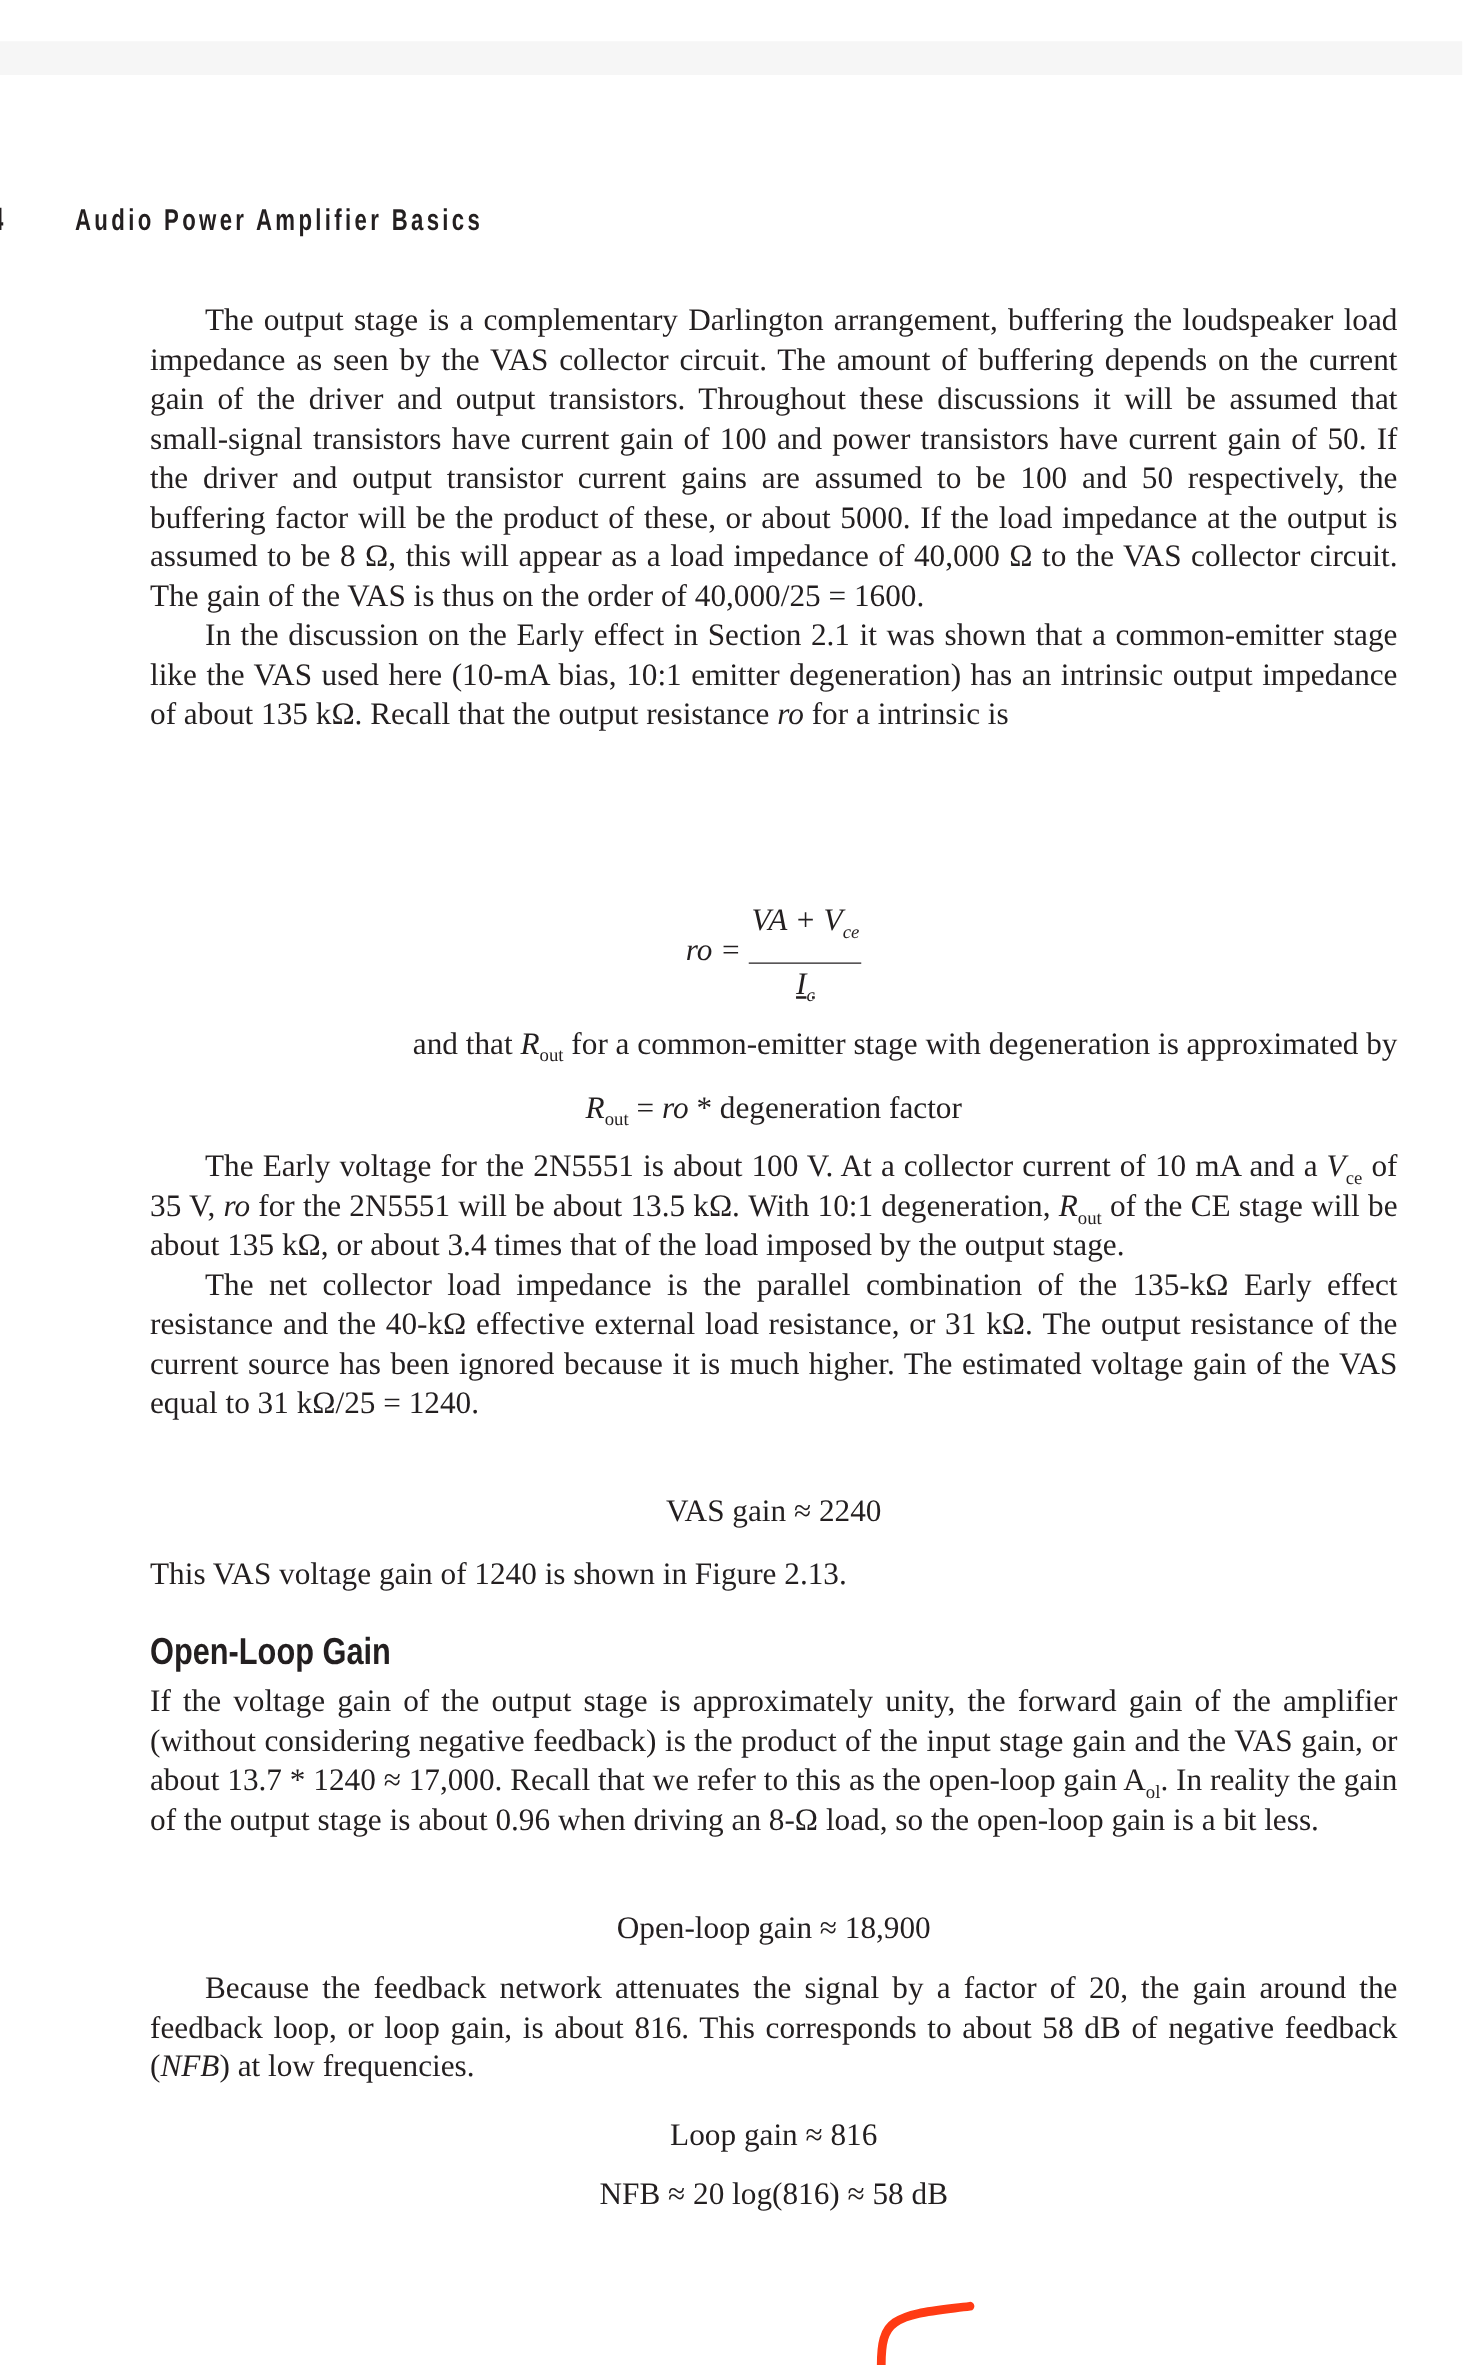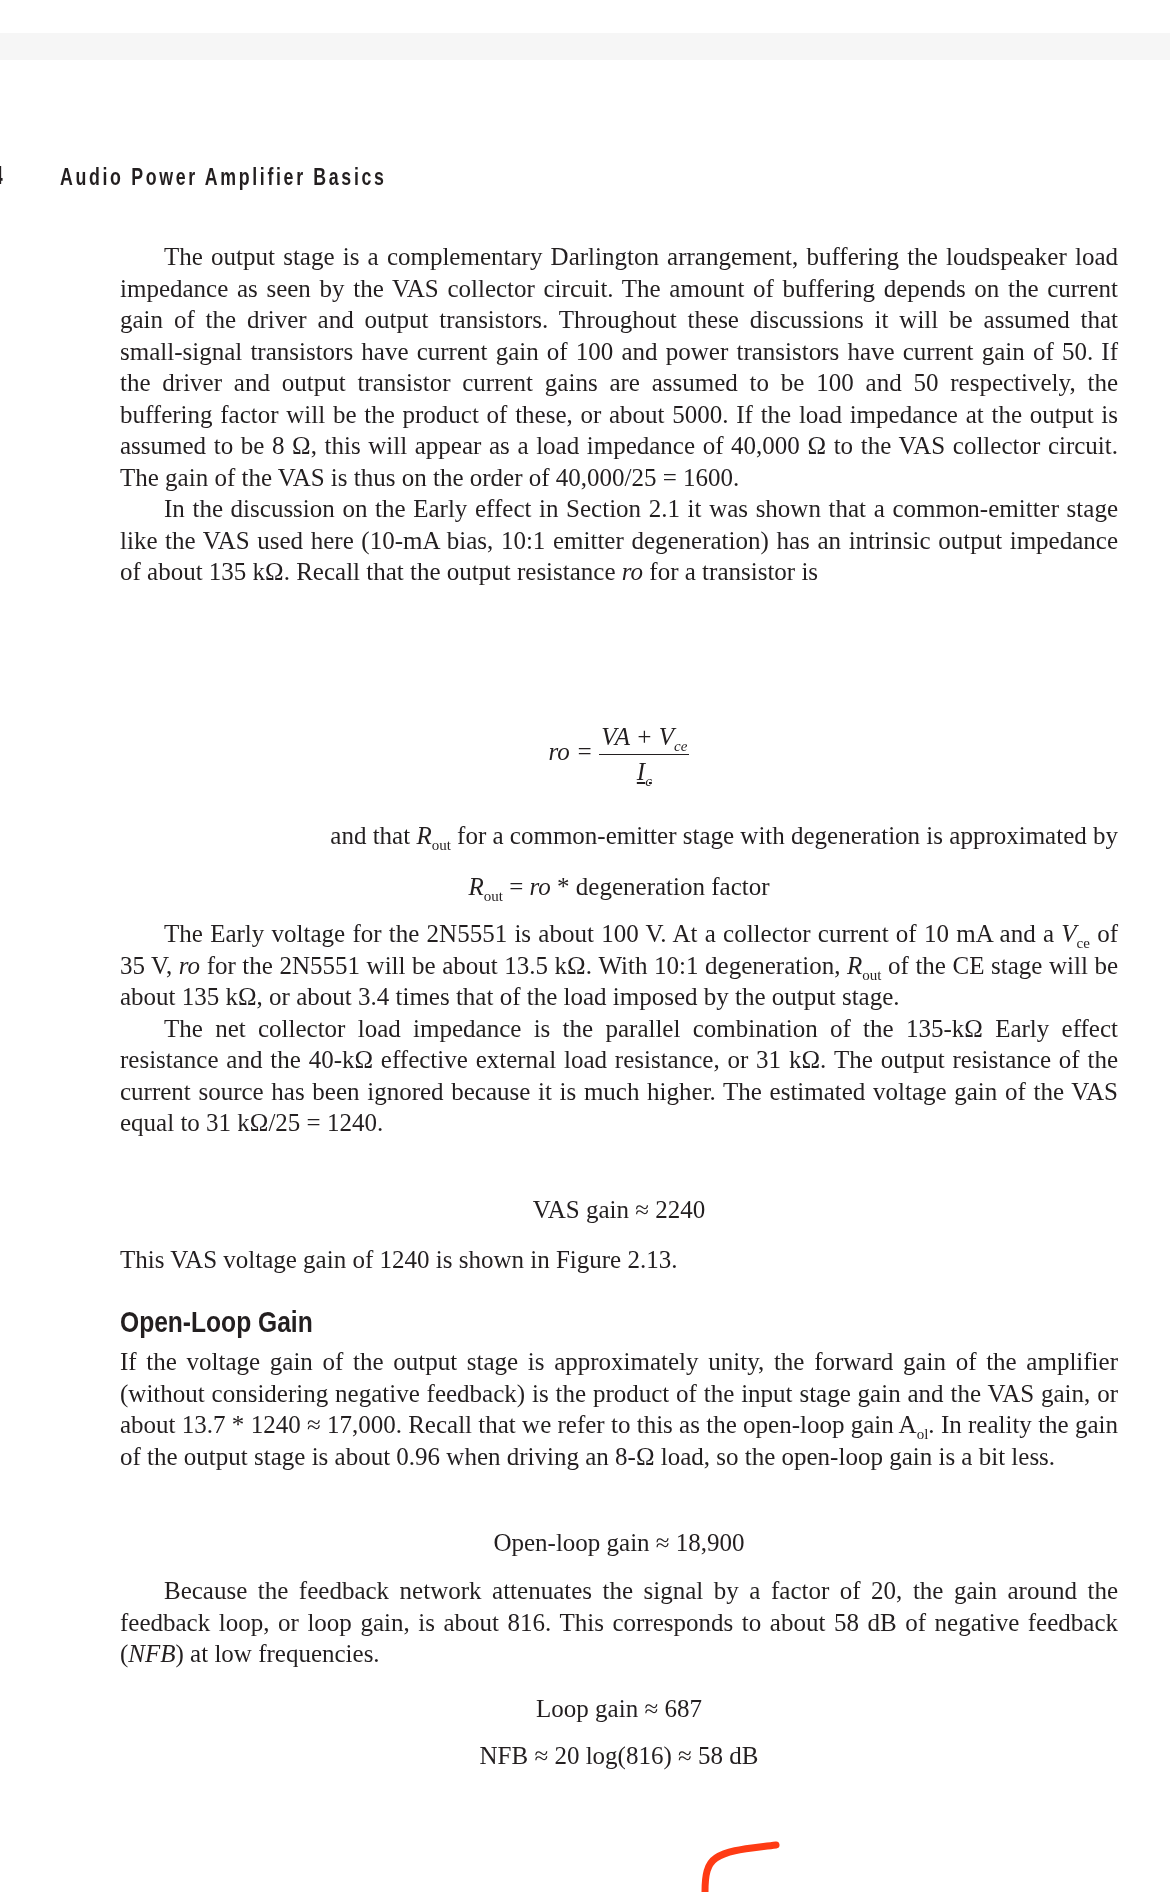--- a/index.html
+++ b/index.html
@@ -33,21 +33,21 @@
     font-size: 25px; line-height: 31.5px;
     text-align: justify;
   }
   .body-text p { margin: 0; }
   .indent { text-indent: 44px; }
   .eq {
     position: absolute; left: 120px; width: 998px; text-align: center;
     font-size: 25px; line-height: 30px; white-space: nowrap;
   }
   .frac { display: inline-block; vertical-align: middle; text-align: center; }
-  .frac .num { display: block; border-bottom: 1.5px solid #231f20; padding: 0 2px 2px; font-style: italic; }
+  .frac .num { display: block; border-bottom: 1.5px solid #231f20; padding: 0 2px 18px; font-style: italic; }
   .frac .den { display: block; font-style: italic; padding-top: 2px; text-decoration: underline; }
   sub { font-size: 15px; vertical-align: -6px; line-height: 0; }
   .it { font-style: italic; }
   .section-head {
     position: absolute; left: 120px; top: 1305px;
     font-family: "Liberation Sans", sans-serif; font-weight: bold;
     font-size: 30px; transform: scaleX(0.82); transform-origin: left top;
     white-space: nowrap;
   }
   .annot { position: absolute; left: 0; top: 0; }
@@ -55,21 +55,21 @@
 </head>
 <body>
 
 <div class="topbar"></div>
 
 <div class="page-num">4</div>
 <div class="running-head">Audio Power Amplifier Basics</div>
 
 <div class="body-text" style="top:241px;">
   <p class="indent">The output stage is a complementary Darlington arrangement, buffering the loudspeaker load impedance as seen by the VAS collector circuit. The amount of buffering depends on the current gain of the driver and output transistors. Throughout these discussions it will be assumed that small-signal transistors have current gain of 100 and power transistors have current gain of 50. If the driver and output transistor current gains are assumed to be 100 and 50 respectively, the buffering factor will be the product of these, or about 5000. If the load impedance at the output is assumed to be 8 Ω, this will appear as a load impedance of 40,000 Ω to the VAS collector circuit. The gain of the VAS is thus on the order of 40,000/25 = 1600.</p>
-  <p class="indent"><span>In the discussion on the Early effect in Section 2.1 it was shown that a common-emitter stage like the VAS used here (10-mA bias, 10:1 emitter degeneration) has an intrinsic output impedance of about 135 kΩ. Recall that the output resistance </span><span class="it">ro</span><span> for a transistor is</span></p>
+  <p class="indent"><span>In the discussion on the Early effect in Section 2.1 it was shown that a common-emitter stage like the VAS used here (10-mA bias, 10:1 emitter degeneration) has an intrinsic output impedance of about 135 kΩ. Recall that the output resistance </span><span class="it">ro</span><span> for a intrinsic is</span></p>
 </div>
 
 <div class="eq" style="top:722px;">
   <span class="it">ro =</span>
   <span class="frac">
     <span class="num"><span>VA + V</span><sub>ce</sub></span>
     <span class="den"><span>I</span><sub>c</sub></span>
   </span>
 </div>
 
@@ -97,18 +97,18 @@
 <div class="body-text" style="top:1346px;">
   <p><span>If the voltage gain of the output stage is approximately unity, the forward gain of the amplifier (without considering negative feedback) is the product of the input stage gain and the VAS gain, or about 13.7 * 1240 ≈ 17,000. Recall that we refer to this as the open-loop gain A</span><sub>ol</sub><span>. In reality the gain of the output stage is about 0.96 when driving an 8-Ω load, so the open-loop gain is a bit less.</span></p>
 </div>
 
 <div class="eq" style="top:1528px;">Open-loop gain ≈ 18,900</div>
 
 <div class="body-text" style="top:1575px;">
   <p class="indent"><span>Because the feedback network attenuates the signal by a factor of 20, the gain around the feedback loop, or loop gain, is about 816. This corresponds to about 58 dB of negative feedback (</span><span class="it">NFB</span><span>) at low frequencies.</span></p>
 </div>
 
-<div class="eq" style="top:1694px;">Loop gain ≈ 687</div>
+<div class="eq" style="top:1694px;">Loop gain ≈ 816</div>
 <div class="eq" style="top:1741px;">NFB ≈ 20 log(816) ≈ 58 dB</div>
 
 <svg class="annot" width="1170" height="1892">
   <path d="M776 1845 C745 1849 728 1850 716 1858 C707 1864 705 1875 705 1892" fill="none" stroke="#ff3b14" stroke-width="7" stroke-linecap="round"></path>
 </svg>
 
 </body></html>

